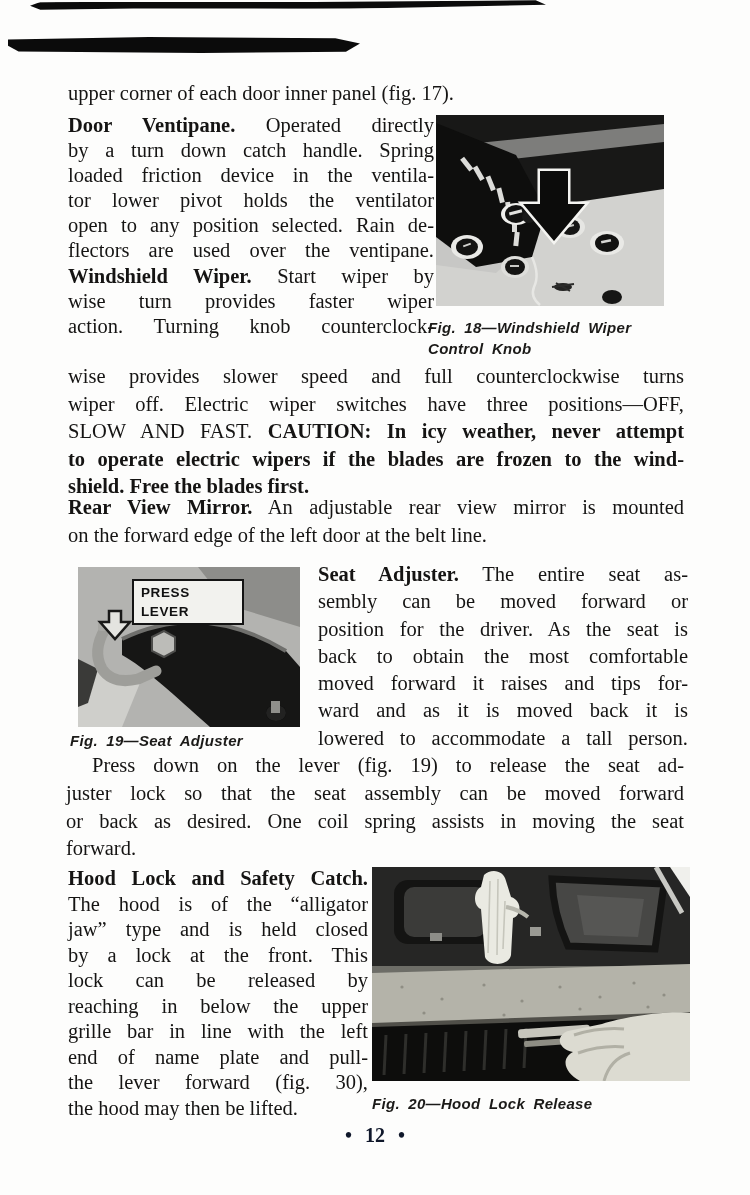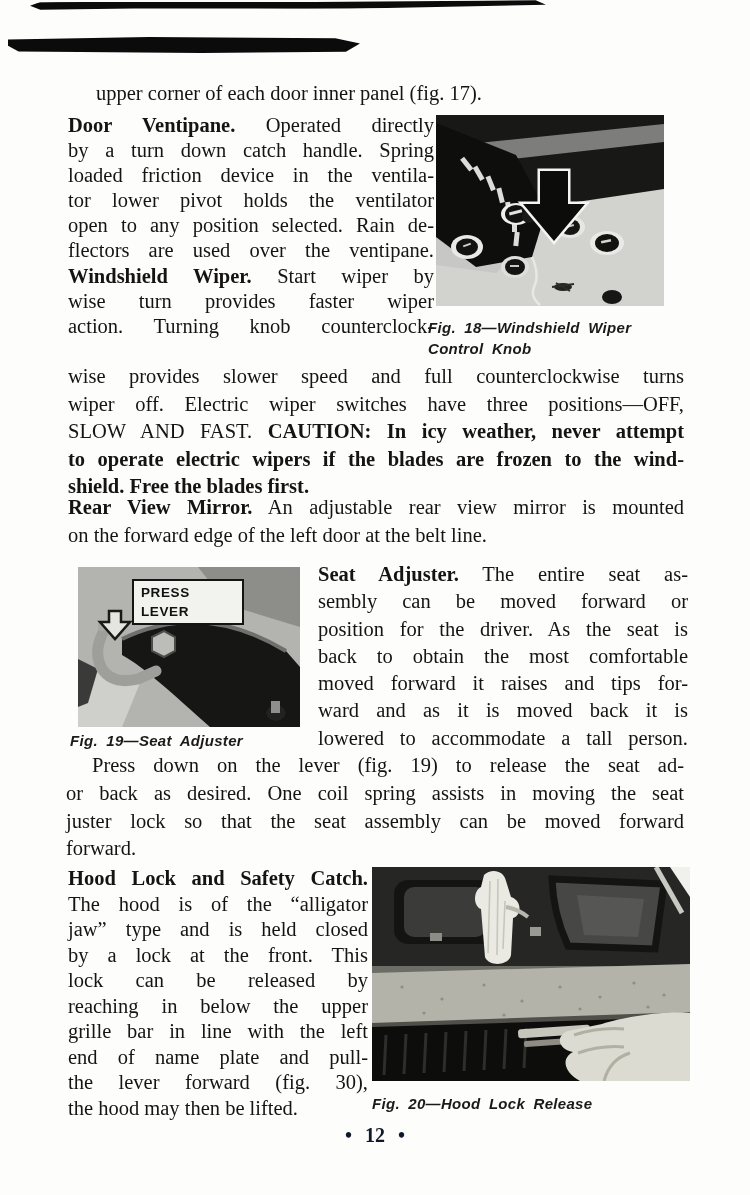--- a/index.html
+++ b/index.html
@@ -7,21 +7,21 @@
     position:relative; width:750px; height:1195px;
     background:#fdfdfc; overflow:hidden;
     font-family:"Liberation Serif", serif; color:#151413;
   }
   .tblock { position:absolute; }
   .tline { text-align:justify; text-align-last:justify; white-space:normal; }
   .tline.nj { text-align-last:auto; }
   .tline.ind { text-indent:26px; }
   .bseg { font-weight:bold; }
   .body20 { font-size:20.5px; }
-  #intro-line   { left:68px; top:80px;  width:620px; font-size:20.5px; line-height:26px;margin-left:28px; }
+  #intro-line   { left:68px; top:80px;  width:620px; font-size:20.5px; line-height:26px; }
   #ventipane-col{ left:68px; top:113px; width:366px; line-height:25.1px; }
   #wiper-full   { left:68px; top:363px; width:616px; line-height:27.6px; }
   #rearview-blk { left:68px; top:494px; width:616px; line-height:27.6px; }
   #seat-col     { left:318px; top:561px; width:370px; line-height:27.3px; }
   #press-blk    { left:66px; top:752px; width:618px; line-height:27.8px; }
   #hood-col     { left:68px; top:866px; width:300px; line-height:25.5px; }
   .photo { position:absolute; background:#c9c9c9; }
   #fig18-photo { left:436px; top:115px; width:228px; height:191px; }
   #fig19-photo { left:78px;  top:567px; width:178px; height:160px; }
   #fig20-photo { left:372px; top:867px; width:318px; height:214px; }
@@ -174,22 +174,22 @@
       <div class="tline"><span>sembly can be moved forward or</span></div>
       <div class="tline"><span>position for the driver. As the seat is</span></div>
       <div class="tline"><span>back to obtain the most comfortable</span></div>
       <div class="tline"><span>moved forward it raises and tips for-</span></div>
       <div class="tline"><span>ward and as it is moved back it is</span></div>
       <div class="tline"><span>lowered to accommodate a tall person.</span></div>
     </div>
 
   <div class="tblock body20" id="press-blk">
       <div class="tline ind"><span>Press down on the lever (fig. 19) to release the seat ad-</span></div>
+      <div class="tline"><span>juster lock so that the seat assembly can be moved forward</span></div>
       <div class="tline"><span>or back as desired. One coil spring assists in moving the seat</span></div>
-      <div class="tline"><span>juster lock so that the seat assembly can be moved forward</span></div>
       <div class="tline nj"><span>forward.</span></div>
     </div>
 
   <div class="tblock body20" id="hood-col">
       <div class="tline"><span class="bseg">Hood Lock and Safety Catch.</span></div>
       <div class="tline"><span>The hood is of the “alligator</span></div>
       <div class="tline"><span>jaw” type and is held closed</span></div>
       <div class="tline"><span>by a lock at the front. This</span></div>
       <div class="tline"><span>lock can be released by</span></div>
       <div class="tline"><span>reaching in below the upper</span></div>

